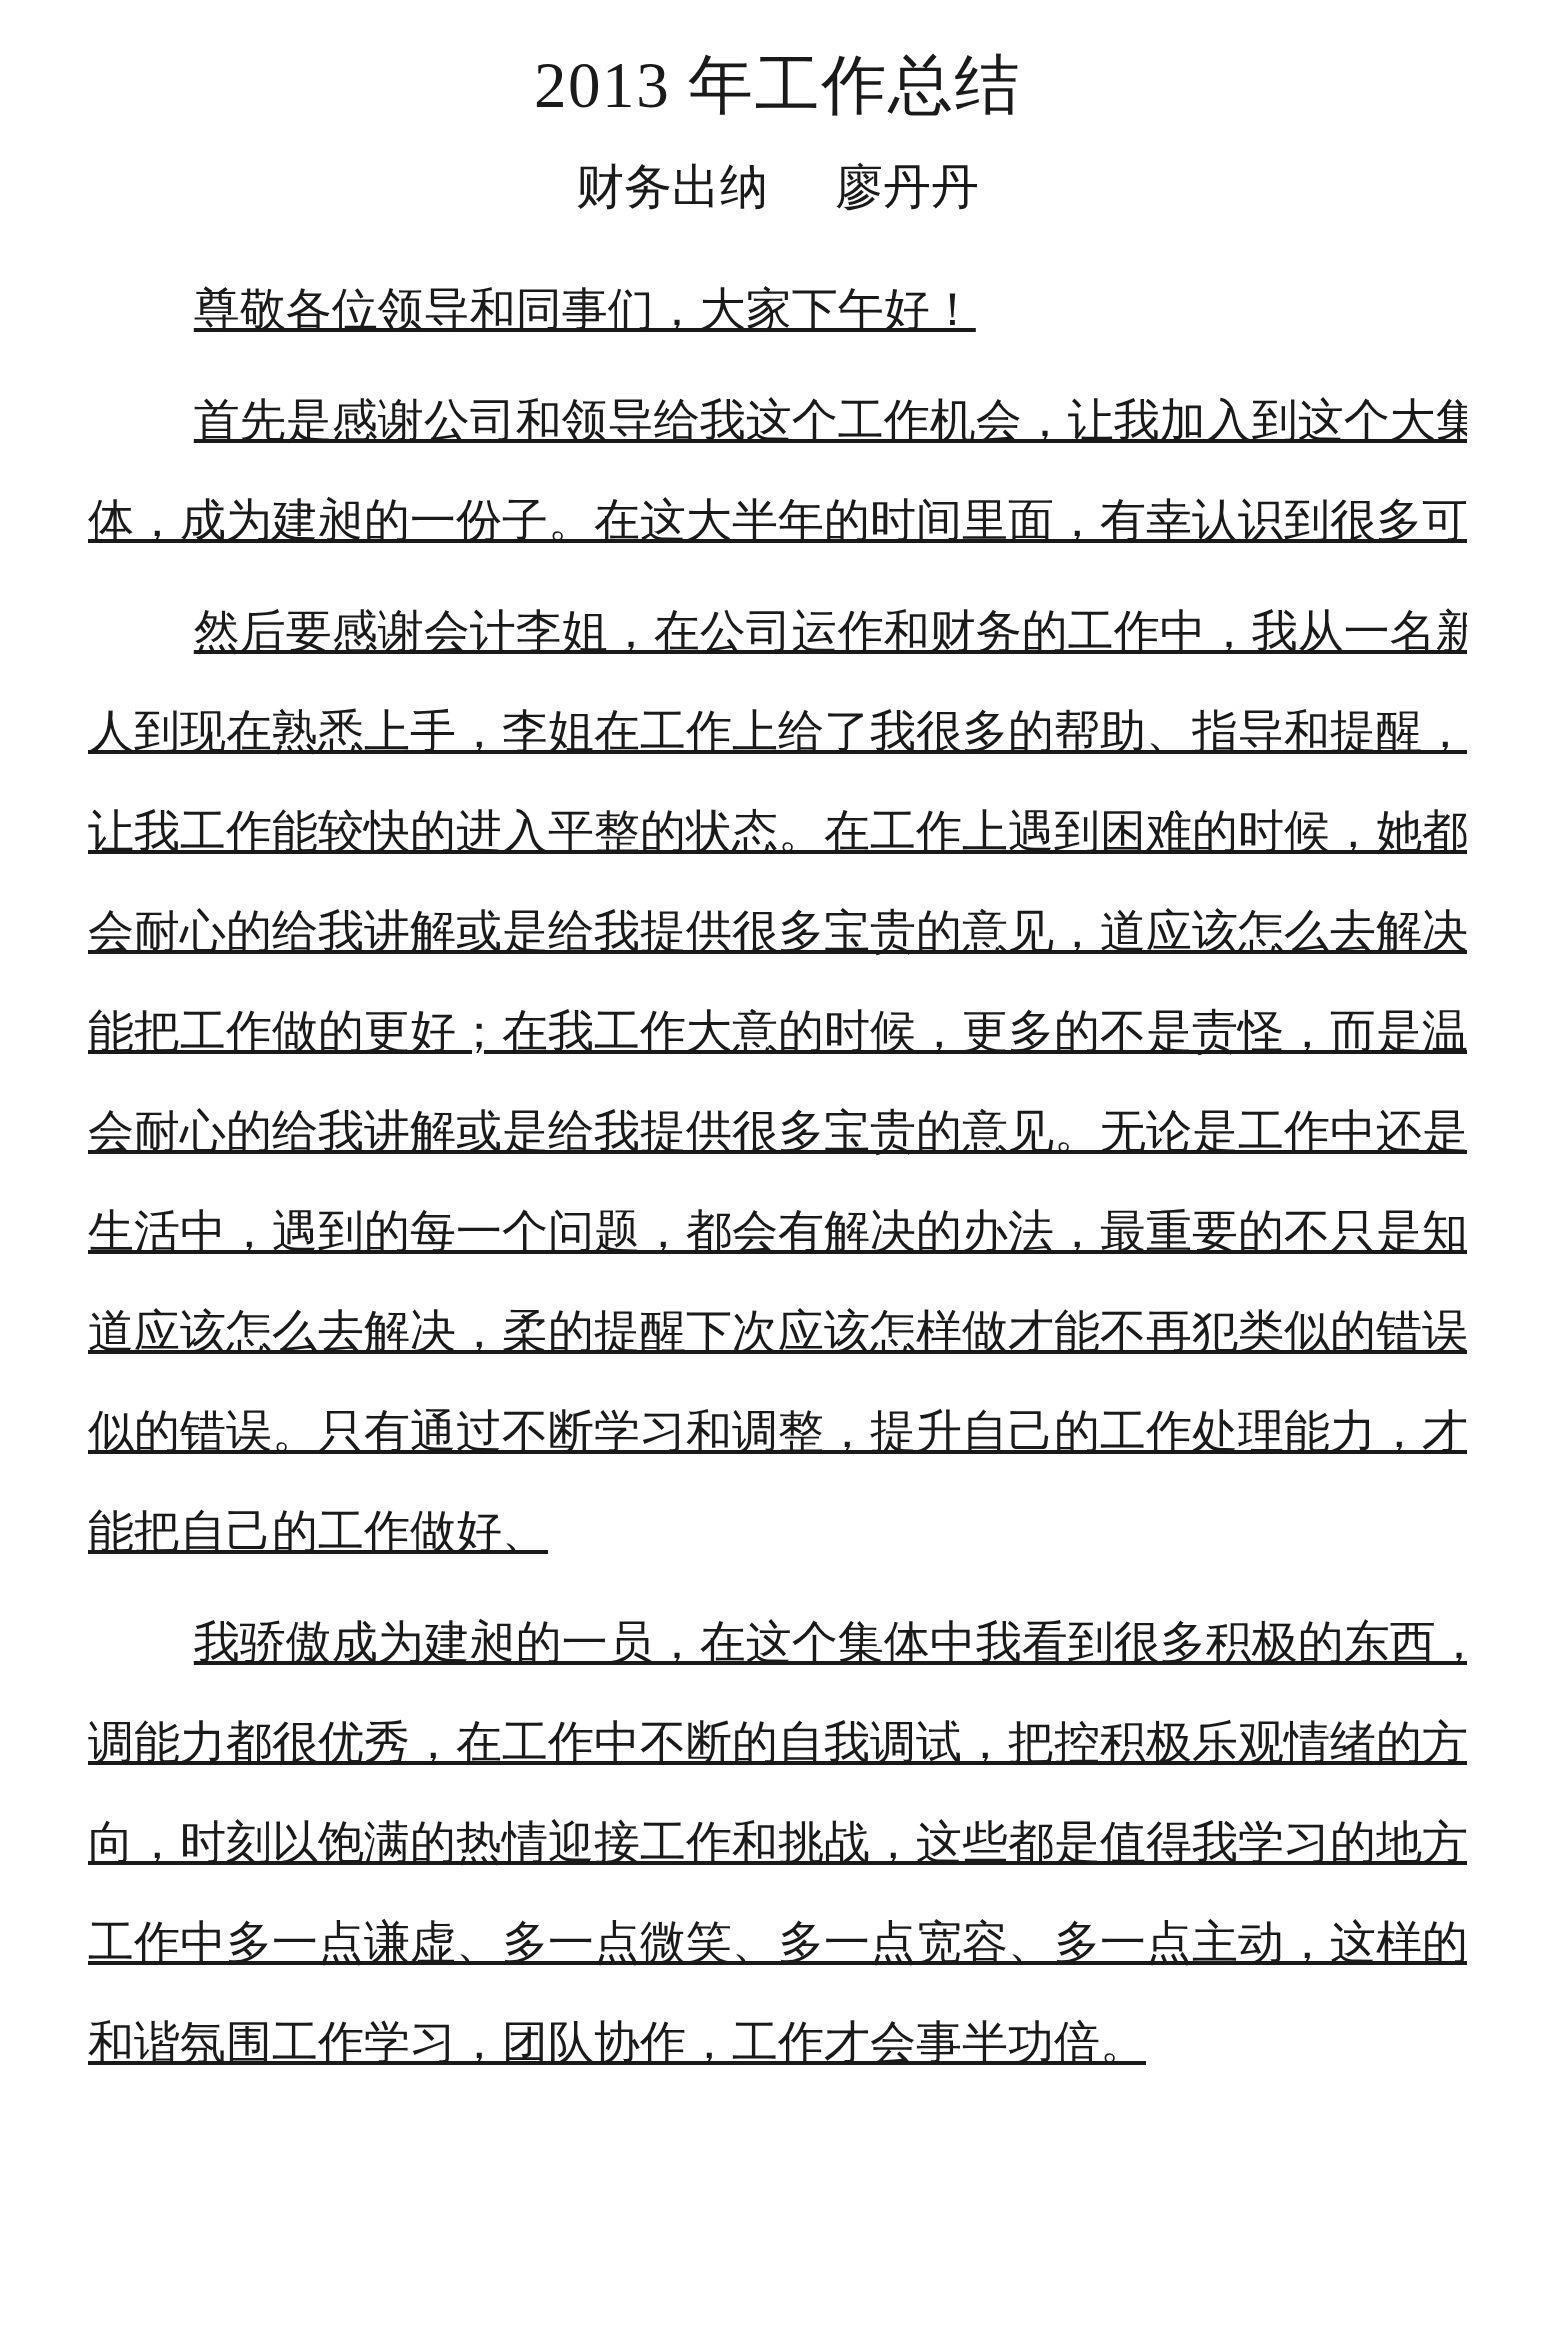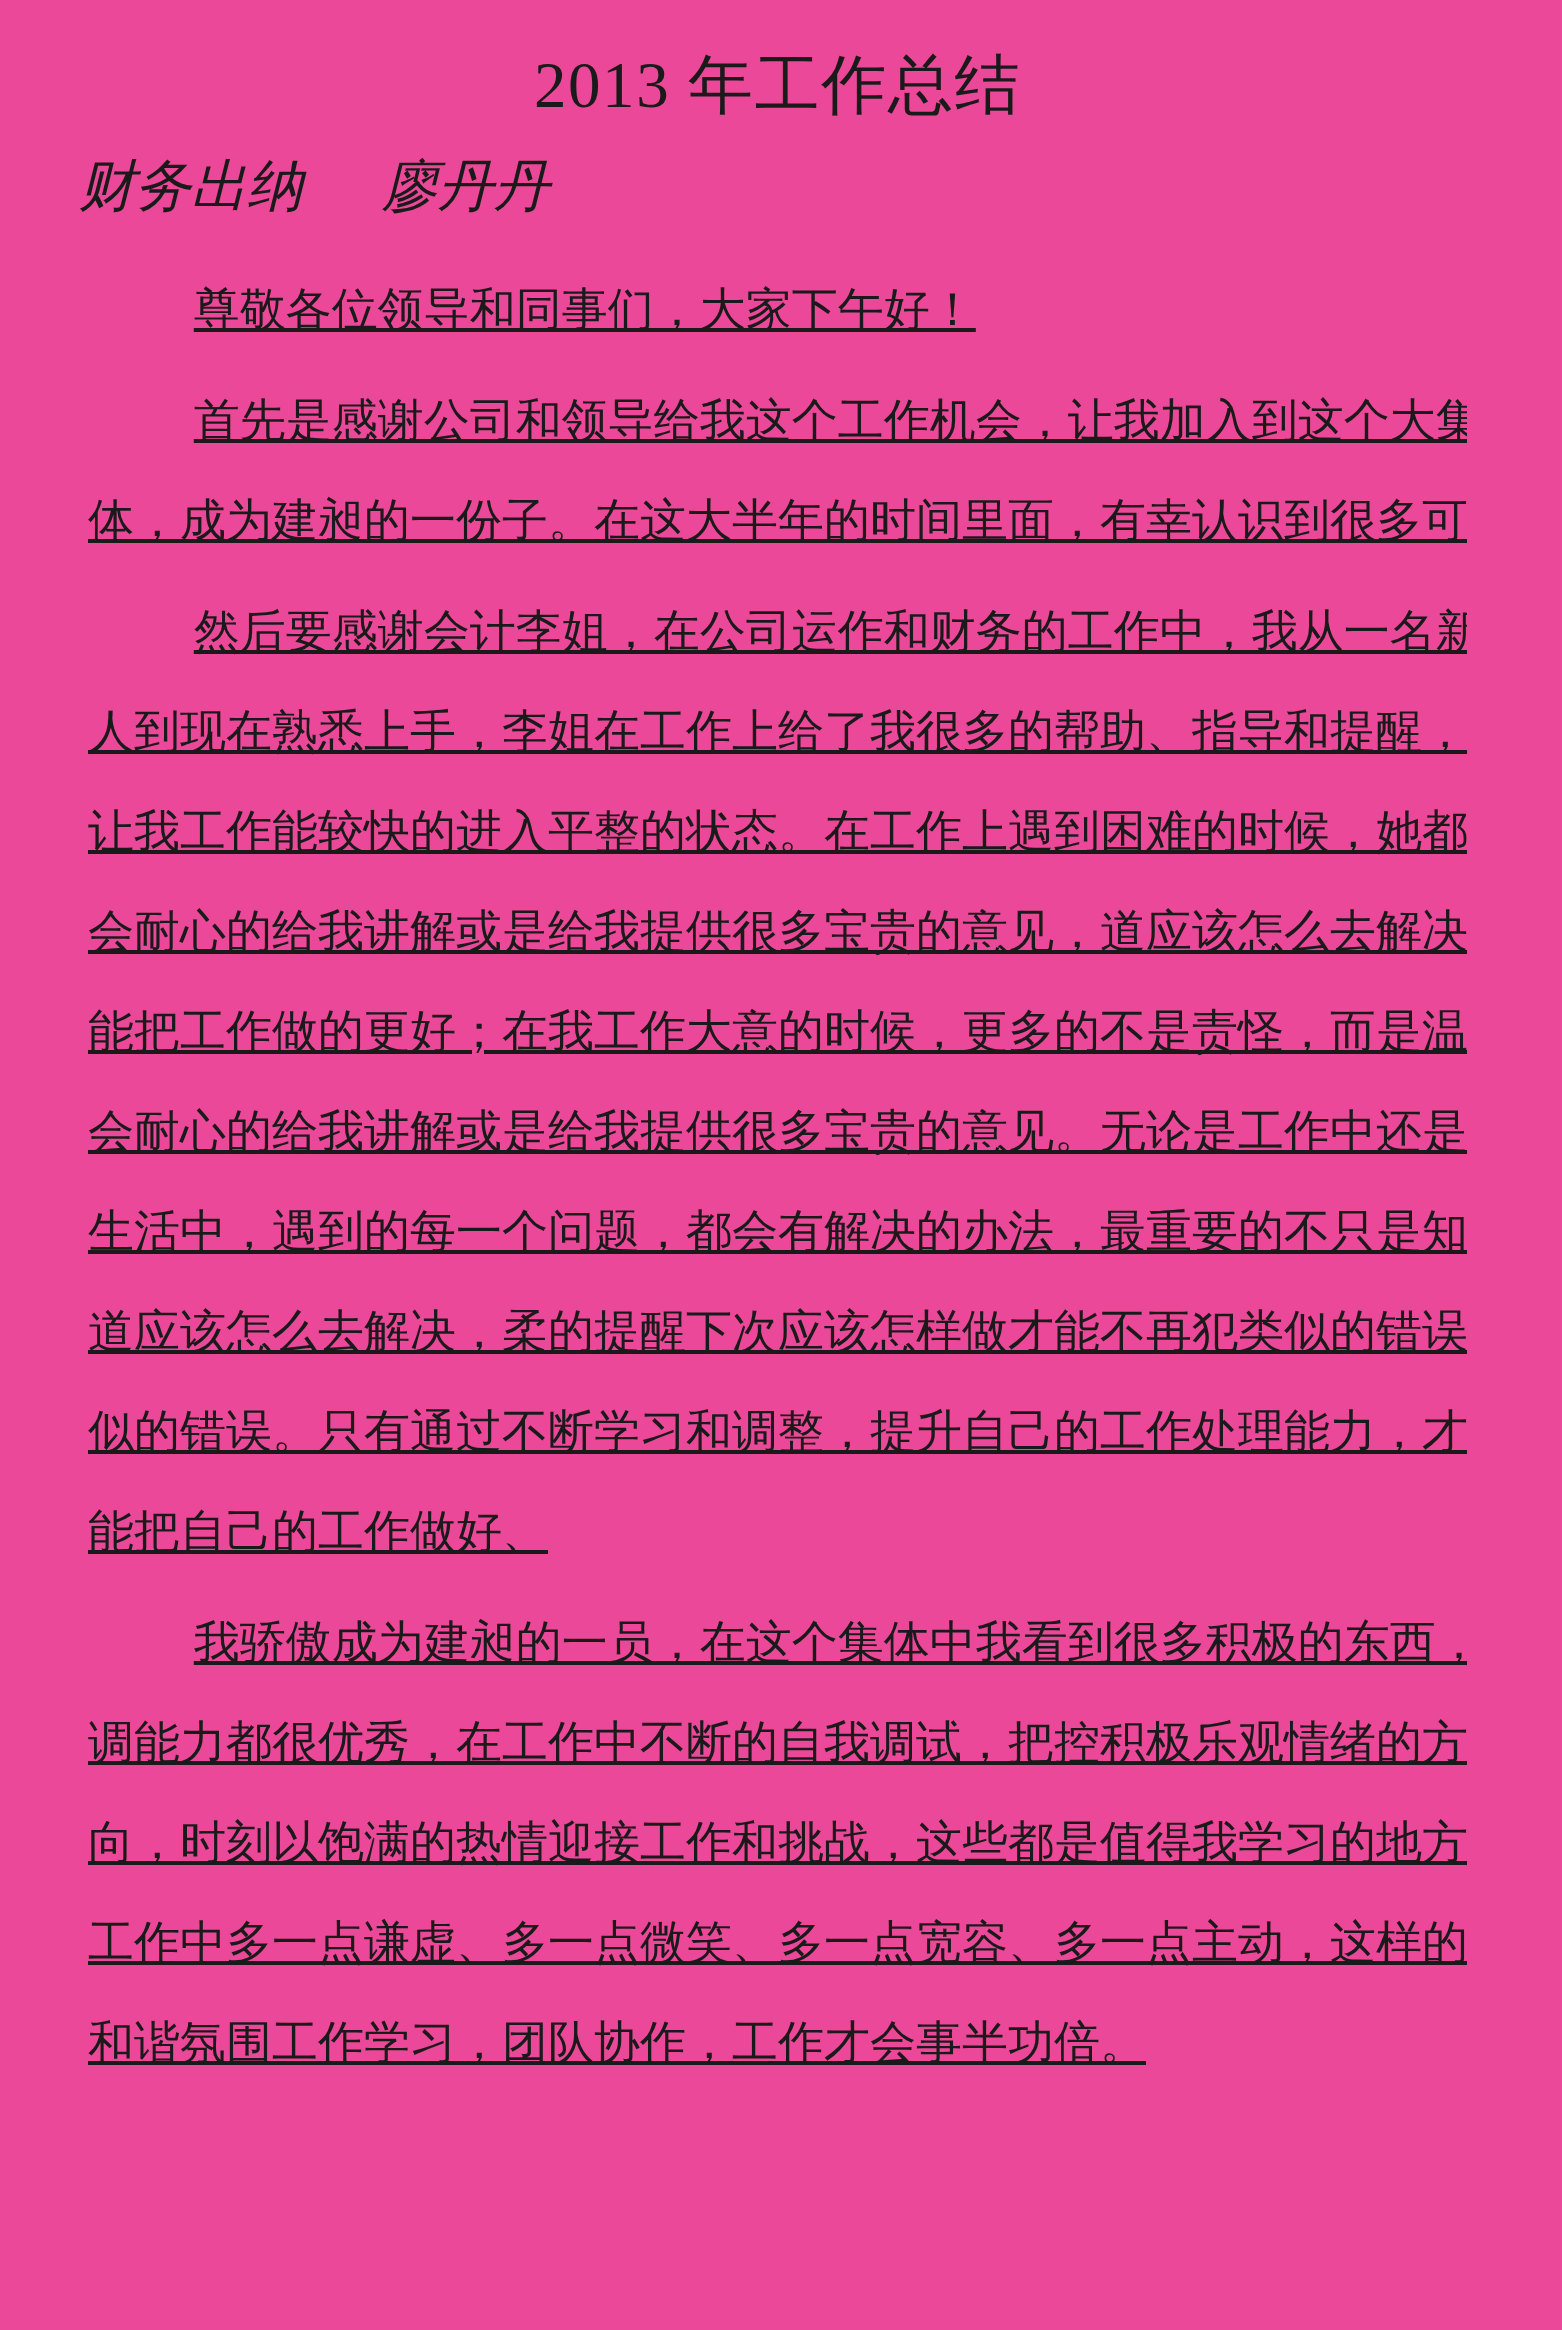--- a/index.html
+++ b/index.html
@@ -5,43 +5,42 @@
   html, body {
     margin: 0;
     padding: 0;
     background: #e8e8e8;
   }
   .page {
     position: relative;
     width: 1563px;
     height: 2330px;
     margin: 0 auto;
-    background: #ec4899;
+    background: #ffffff;
     color: #1a1a1a;
     font-family: "Liberation Serif", "DejaVu Serif", serif;
     overflow: hidden;
     box-sizing: border-box;
     padding: 38px 87px 32px 79px;
   }
   .title {
     text-align: center;
     font-size: 65px;
     line-height: 95px;
     height: 95px;
     letter-spacing: 1.6px;
     white-space: nowrap;
   }
   .byline {
-    text-align: left;
-    font-size: 56px;
+    text-align: center;
+    font-size: 48px;
     line-height: 71px;
     height: 71px;
     margin-top: 17.5px;
     white-space: nowrap;
-    font-style: italic;
   }
   .byline .name {
     margin-left: 1.4em;
   }
   .body-text {
     margin-top: 38px;
   }
   .para {
     margin: 9px;
     text-decoration: underline;

